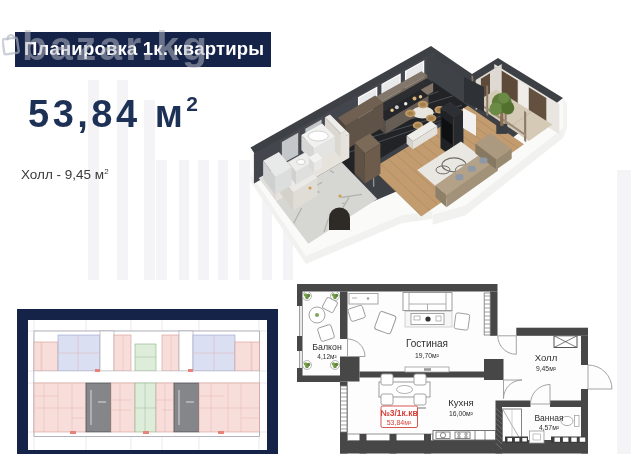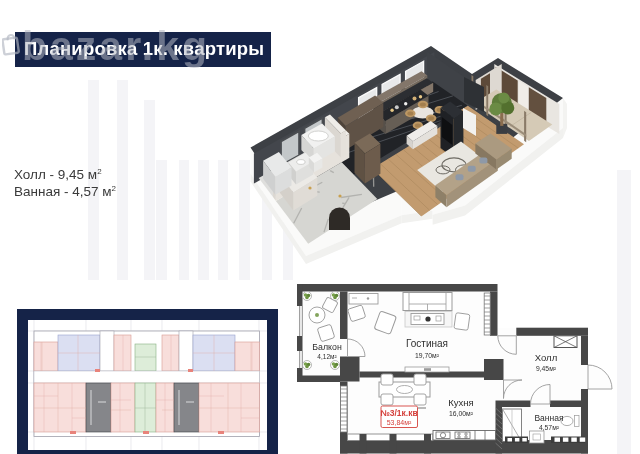--- a/index.html
+++ b/index.html
@@ -30,24 +30,24 @@
 
 <div class="abs" style="left:24px;top:18px;width:250px;height:24px;color:#ffffff;font-size:18.5px;font-weight:bold;letter-spacing:0.2px;">Планировка 1к. квартиры</div>
 
 <svg class="abs" style="left:2px;top:12px;" width="18" height="24" viewBox="0 0 26 32">
 <rect x="2" y="8" width="21" height="22" rx="2" fill="none" stroke="rgba(178,183,193,0.65)" stroke-width="3.5" transform="rotate(-8 12 19)"></rect>
 <path d="M8,10 Q8,3 13,3 Q18,3 18,10" fill="none" stroke="rgba(178,183,193,0.65)" stroke-width="3" transform="rotate(-8 13 8)"></path>
 </svg>
 
 <div class="abs" style="left:22px;top:3px;font-size:41px;font-weight:bold;color:rgba(178,183,193,0.55);letter-spacing:3px;">bazar.kg</div>
 
-
-<div class="abs" style="left:14px;top:147px;font-size:13.5px;color:#3a3a3a;line-height:16.5px;">
+<div class="abs" style="left:28px;top:72px;font-size:38px;font-weight:bold;color:#1d3157;letter-spacing:3.5px;">53,84 м<span style="font-size:21px;vertical-align:16px;">2</span></div>
+
+<div class="abs" style="left:21px;top:147px;font-size:13.5px;color:#3a3a3a;line-height:16.5px;">
 <div>Холл - 9,45 м<span style="font-size:8px;line-height:0;position:relative;top:-5px;">2</span></div>
-<div>Ванная - 4,57 м<span style="font-size:8px;line-height:0;position:relative;top:-5px;">2</span></div>
 </div>
 
 <svg class="abs" style="left:0;top:0;" width="640" height="454">
 
 <polygon points="250.5,127.5 306.0,210.0 306.0,236.0 250.5,153.5" fill="#fafaf9"></polygon>
       <polygon points="250.5,153.5 306.0,236.0 306.0,244.0 250.5,161.5" fill="#f1f1ef"></polygon>
 <polygon points="306.0,210.0 401.7,169.3 401.7,195.3 306.0,236.0" fill="#fafaf9"></polygon>
       <polygon points="306.0,236.0 401.7,195.3 401.7,203.3 306.0,244.0" fill="#f1f1ef"></polygon>
 <polygon points="401.7,169.3 432.6,164.7 432.6,190.7 401.7,195.3" fill="#fafaf9"></polygon>
       <polygon points="401.7,195.3 432.6,190.7 432.6,198.7 401.7,203.3" fill="#f1f1ef"></polygon>

